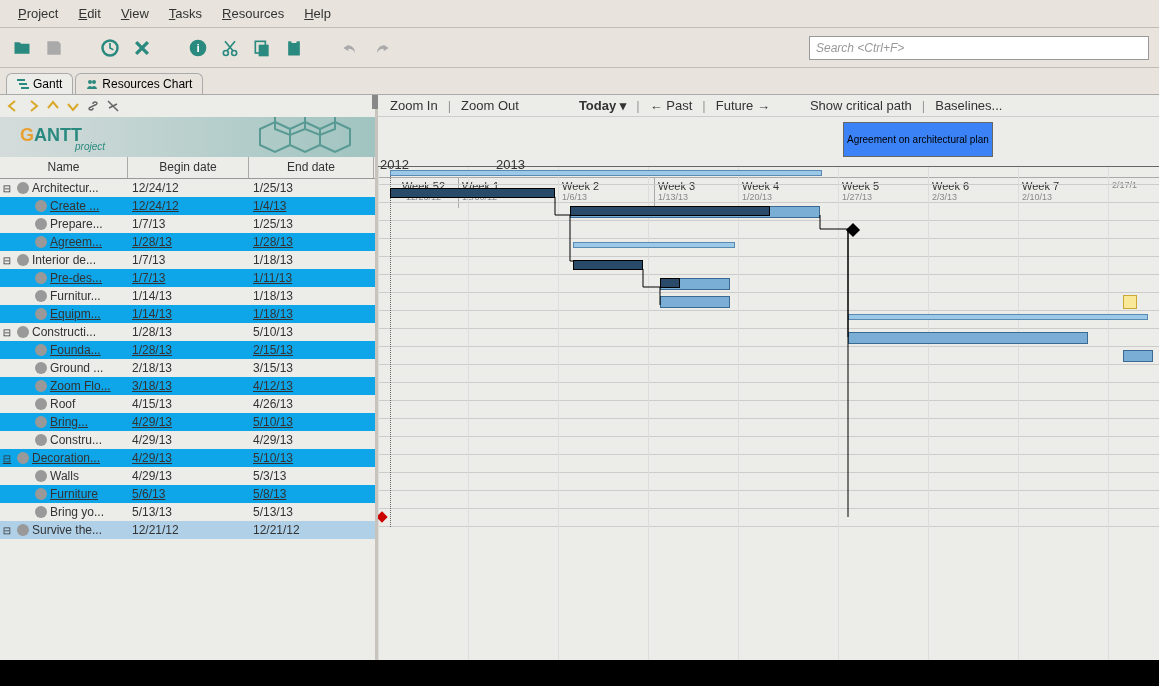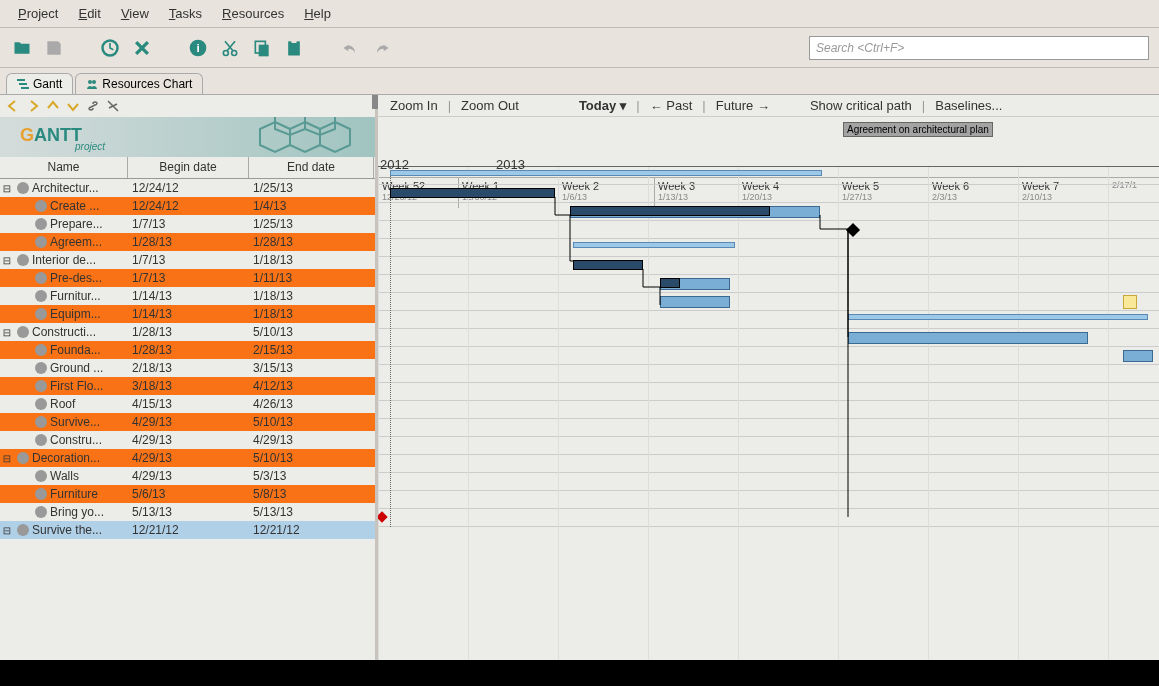--- a/index.html
+++ b/index.html
@@ -36,40 +36,40 @@
 .logo-sub { position: absolute; left: 75px; top: 24px; font-size: 10px; font-style: italic; color: #2a8a7f; }
 .hex-pattern { position: absolute; right: 0; top: 0; width: 250px; height: 40px; }
 .tree-header { height: 22px; display: flex; background: #ecece8; border-bottom: 1px solid #999; }
 .tree-col { border-right: 1px solid #aaa; text-align: center; padding: 3px 0; font-size: 12px; color: #333; }
 .col-name { width: 128px; }
 .col-begin { width: 121px; }
 .col-end { width: 125px; }
 .tree-body { flex: 1; overflow: auto; }
 .tree-row { height: 18px; display: flex; align-items: center; font-size: 12px; color: #333; }
 .tree-row.odd { background: #ecece8; }
-.tree-row.even { background: #f97316; }
+.tree-row.even { background: #0ea5e9; text-decoration: underline; }
 .tree-row.selected { background: #b0d0e8; }
 .row-expand { width: 14px; text-align: center; cursor: pointer; font-size: 10px; }
 .row-bullet { width: 12px; height: 12px; border-radius: 6px; background: #999; margin: 0 3px; flex-shrink: 0; }
 .row-indent { display: inline-block; }
 .row-name { width: 128px; overflow: hidden; white-space: nowrap; text-overflow: ellipsis; display: flex; align-items: center; }
 .row-begin { width: 121px; padding-left: 4px; }
 .row-end { width: 125px; padding-left: 4px; }
 .right-pane { flex: 1; display: flex; flex-direction: column; position: relative; }
 .chart-toolbar { height: 22px; display: flex; align-items: center; padding: 0 6px; gap: 4px; background: #ecece8; font-size: 13px; border-bottom: 1px solid #ccc; }
 .chart-btn { padding: 0 6px; cursor: pointer; color: #333; }
 .chart-sep { color: #999; }
 .chart-today { font-weight: bold; }
 .timeline-header { height: 50px; background: #ecece8; position: relative; border-bottom: 1px solid #666; }
 .year-row { height: 20px; position: relative; margin-top: 40px; }
 .year-label { position: absolute; font-size: 13px; color: #333; }
 .week-row { height: 30px; position: relative; border-top: 1px solid #aaa; }
 .week-cell { position: absolute; border-left: 1px solid #aaa; height: 30px; padding: 2px 3px; font-size: 11px; color: #333; }
 .week-date { font-size: 9px; color: #888; display: block; }
-.milestone-label { position: absolute; background: #a3a3a3; border: 1px solid #666; font-size: 10px; padding: 1px 3px; }
+.milestone-label { position: absolute; background: #3b82f6; border: 1px solid #666; font-size: 10px; padding: 11px 3px; }
 .chart-body { flex: 1; position: relative; overflow: hidden; }
 .chart-row { position: absolute; left: 0; right: 0; height: 18px; border-bottom: 1px solid #ccc; }
 .week-line { position: absolute; top: 0; bottom: 0; width: 1px; background: #ddd; }
 .gantt-bar { position: absolute; height: 12px; background: #7aaed4; border: 1px solid #3a6a94; top: 3px; }
 .gantt-bar.summary { height: 6px; background: #9cc9e8; border: 1px solid #5a8ab4; top: 4px; }
 .gantt-bar.task { background: #2a4a6a; border: 1px solid #000; height: 10px; top: 4px; }
 .gantt-bar.light { background: #7aaed4; }
 .gantt-milestone { position: absolute; width: 10px; height: 10px; background: #000; transform: rotate(45deg); top: 4px; }
 .gantt-milestone.red { background: #c00; width: 8px; height: 8px; top: 5px; }
 .note-icon { position: absolute; width: 14px; height: 14px; background: #f8e898; border: 1px solid #c8a838; }
@@ -320,41 +320,41 @@
                 <span>Ground ...</span>
               </div>
               <div class="row-begin">2/18/13</div>
               <div class="row-end">3/15/13</div>
             </div>
             <div class="tree-row even">
               <div class="row-name">
                 <span class="row-indent" style="width: 14px;"></span>
                 <span class="row-indent" style="width: 18px;"></span>
                 <span class="row-bullet"></span>
-                <span>First Flo...</span>
+                <span>Zoom Flo...</span>
               </div>
               <div class="row-begin">3/18/13</div>
               <div class="row-end">4/12/13</div>
             </div>
             <div class="tree-row odd">
               <div class="row-name">
                 <span class="row-indent" style="width: 14px;"></span>
                 <span class="row-indent" style="width: 18px;"></span>
                 <span class="row-bullet"></span>
                 <span>Roof</span>
               </div>
               <div class="row-begin">4/15/13</div>
               <div class="row-end">4/26/13</div>
             </div>
             <div class="tree-row even">
               <div class="row-name">
                 <span class="row-indent" style="width: 14px;"></span>
                 <span class="row-indent" style="width: 18px;"></span>
                 <span class="row-bullet"></span>
-                <span>Survive...</span>
+                <span>Bring...</span>
               </div>
               <div class="row-begin">4/29/13</div>
               <div class="row-end">5/10/13</div>
             </div>
             <div class="tree-row odd">
               <div class="row-name">
                 <span class="row-indent" style="width: 14px;"></span>
                 <span class="row-indent" style="width: 18px;"></span>
                 <span class="row-bullet"></span>
                 <span>Constru...</span>
@@ -431,21 +431,21 @@
           <span class="chart-sep">|</span>
           <span class="chart-btn">Baselines...</span>
         </div>
         <div class="timeline-header">
           <div class="year-row" id="year-row">
               <span class="year-label" style="left: 2px;">2012</span>
               <span class="year-label" style="left: 118px;">2013</span>
             </div>
           <div class="milestone-label" style="left:465px;top:5px;">Agreement on architectural plan</div>
           <div class="week-row" id="week-row">
-              <div class="week-cell" style="left: 0px; width: 90px;">Week 52<span class="week-date">12/23/12</span></div>
+              <div class="week-cell" style="left: 0px; width: 90px; text-align: center;">Week 52<span class="week-date">12/23/12</span></div>
               <div class="week-cell" style="left: 80px; width: 90px;">Week 1<span class="week-date">12/30/12</span></div>
               <div class="week-cell" style="left: 180px; width: 90px;">Week 2<span class="week-date">1/6/13</span></div>
               <div class="week-cell" style="left: 276px; width: 90px;">Week 3<span class="week-date">1/13/13</span></div>
               <div class="week-cell" style="left: 360px; width: 90px;">Week 4<span class="week-date">1/20/13</span></div>
               <div class="week-cell" style="left: 460px; width: 90px;">Week 5<span class="week-date">1/27/13</span></div>
               <div class="week-cell" style="left: 550px; width: 90px;">Week 6<span class="week-date">2/3/13</span></div>
               <div class="week-cell" style="left: 640px; width: 90px;">Week 7<span class="week-date">2/10/13</span></div>
               <div class="week-cell" style="left: 730px; width: 90px;">
                 <span class="week-date">2/17/1</span>
               </div>

